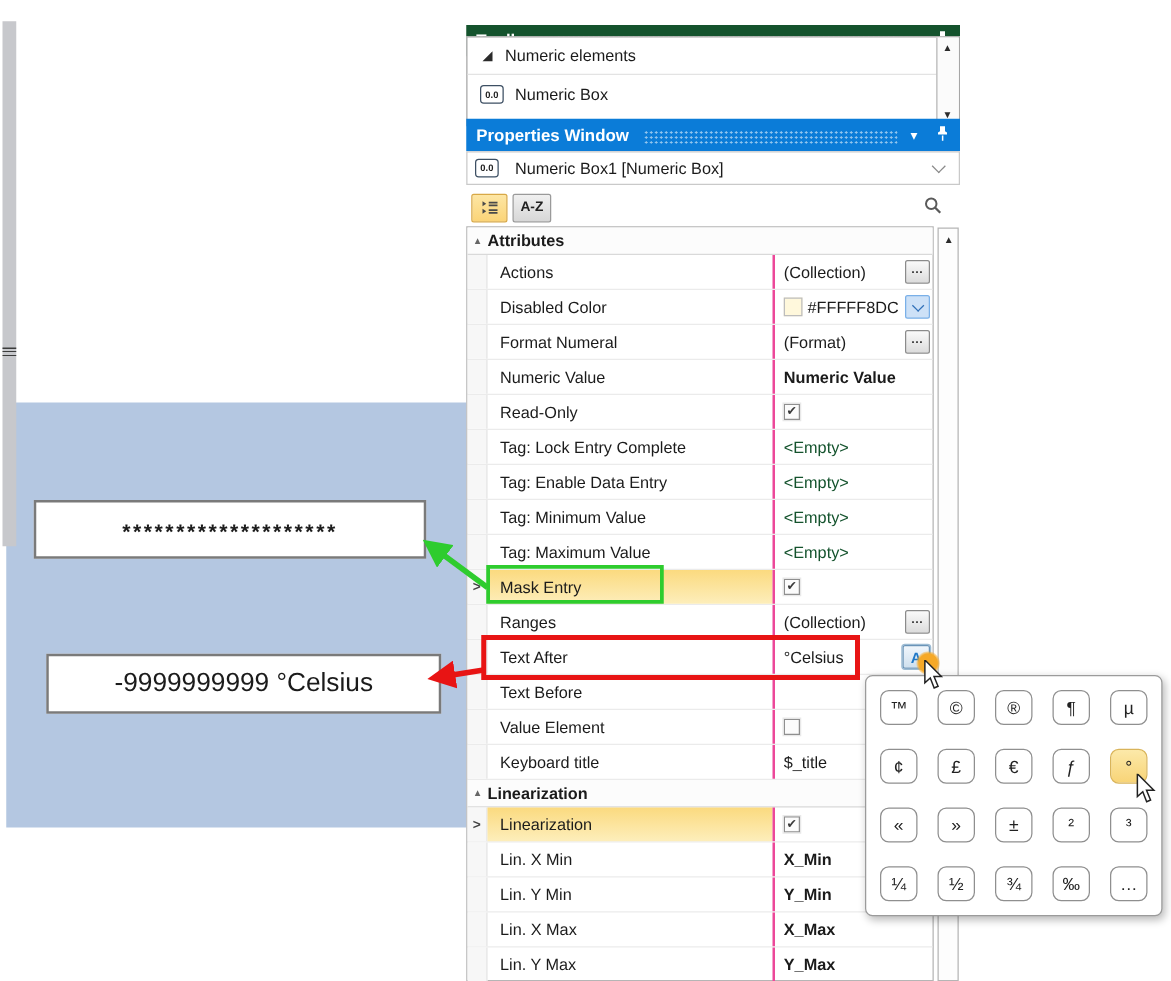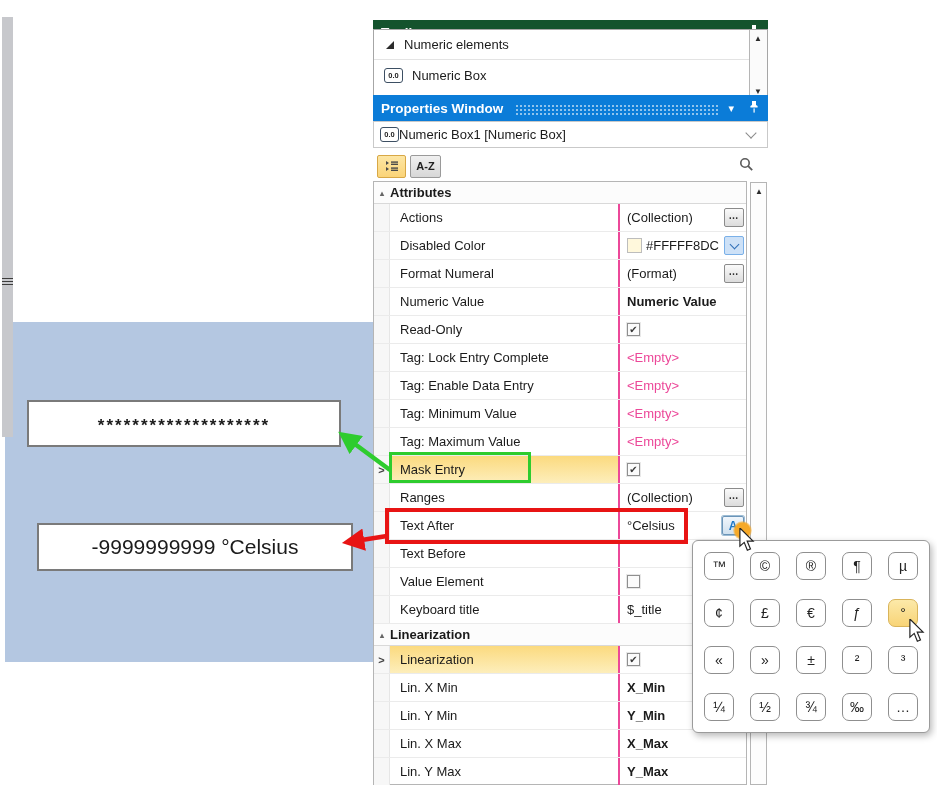--- a/index.html
+++ b/index.html
@@ -33,21 +33,21 @@
   .tb-label{margin-left:9px;}
   .numicon{display:inline-flex;align-items:center;justify-content:center;width:19px;height:15px;
            border:1.5px solid #3d4f63;border-radius:3px;font-size:7.5px;font-weight:bold;color:#222;background:#fff;box-sizing:border-box;}
   .vscroll{position:absolute;right:0;top:0;bottom:0;width:17px;border-left:1px solid #b5b5b5;background:#fbfbfb;}
   .scroll-arrow{position:absolute;left:0;width:16px;height:15px;display:flex;align-items:center;justify-content:center;
                 font-size:8px;color:#2b2b2b;}
 
   
   #props-combo{position:absolute;left:373px;top:121px;width:395px;height:27px;background:#fff;
                border:1px solid #c9c9c9;box-sizing:border-box;display:flex;align-items:center;padding:0 6px;}
-  #props-combo .tb-label{margin-left:0;text-align:center;}
+  #props-combo .tb-label{margin-left:13px;text-align:center;}
   .chev{width:7px;height:7px;border-right:1.6px solid #8a8a8a;border-bottom:1.6px solid #8a8a8a;
         transform:rotate(45deg);margin-left:auto;margin-right:6px;margin-top:-3px;}
   #props-toolbar{position:absolute;left:373px;top:148px;width:395px;height:33px;display:flex;align-items:center;padding:3px 4px 0 4px;box-sizing:border-box;}
   .tool-btn{height:23px;display:flex;align-items:center;justify-content:center;border:1px solid #9a9a9a;border-radius:2px;box-sizing:border-box;}
   #btn-categorized{width:29px;background:linear-gradient(180deg,#fde6a4,#fbd478);border-color:#d8a846;}
   #btn-az{width:31px;margin-left:4px;background:linear-gradient(180deg,#f0f0f0,#d7d7d7);font-size:11px;font-weight:bold;color:#222;}
   #search-icon{margin-left:auto;margin-right:10px;}
 
   
   #prop-grid{position:absolute;left:373px;top:181px;width:374px;height:604px;background:#fff;
@@ -56,21 +56,21 @@
               font-weight:bold;box-sizing:border-box;}
   .sec-arrow{font-size:9px;color:#666;width:16px;text-align:center;}
   .prow{height:28px;display:flex;align-items:stretch;border-bottom:1px solid #ebebeb;box-sizing:border-box;}
   .margin-cell{width:16px;background:#f7f7f7;border-right:1px solid #e6e6e6;display:flex;align-items:center;justify-content:center;
                font-size:11px;font-weight:bold;color:#444;box-sizing:border-box;}
   .name-cell{width:230px;display:flex;align-items:center;padding-left:10px;border-right:2px solid #ec4899;box-sizing:border-box;}
   .prow.hl .name-cell{background:linear-gradient(180deg,#fbda7f,#fdeebb);}
   .val-cell{flex:1;display:flex;align-items:center;padding:0 2px 0 7px;box-sizing:border-box;min-width:0;}
   .val-text{white-space:nowrap;overflow:hidden;}
   .val-text.bold{font-weight:bold;}
-  .val-text.tag{color:#ec4899;}
+  .val-text.tag{color:#14532d;}
   .swatch{width:15px;height:15px;background:#FFF8DC;border:1px solid #bdbdbd;margin-right:4px;box-sizing:border-box;flex:none;}
   .checkbox{width:13px;height:13px;border:1px solid #8f8f8f;background:#fbfbfb;display:flex;align-items:center;justify-content:center;
             font-size:10px;color:#3a3a3a;box-sizing:border-box;outline:1px solid #e8e8e8;}
   .rbtn{margin-left:auto;flex:none;width:20px;height:19px;border:1px solid #8b8b8b;border-radius:2px;
         background:linear-gradient(180deg,#fafafa,#dcdcdc);display:flex;align-items:center;justify-content:center;box-sizing:border-box;}
   .rbtn.ellipsis{font-size:10px;font-weight:bold;color:#333;letter-spacing:1px;padding-bottom:5px;}
   .rbtn.drop{background:#cde1f7;border-color:#7ab0e8;}
   .rbtn.drop .chevb{width:6px;height:6px;border-right:1.8px solid #2f6fb8;border-bottom:1.8px solid #2f6fb8;transform:rotate(45deg);margin-top:-3px;}
   .rbtn.charA{width:22px;background:linear-gradient(180deg,#f0f6fc,#cfe0ee);border-color:#6a94b8;
               color:#1f78c8;font-weight:bold;font-size:12px;box-shadow:0 0 0 1px #9dbcd4;}

